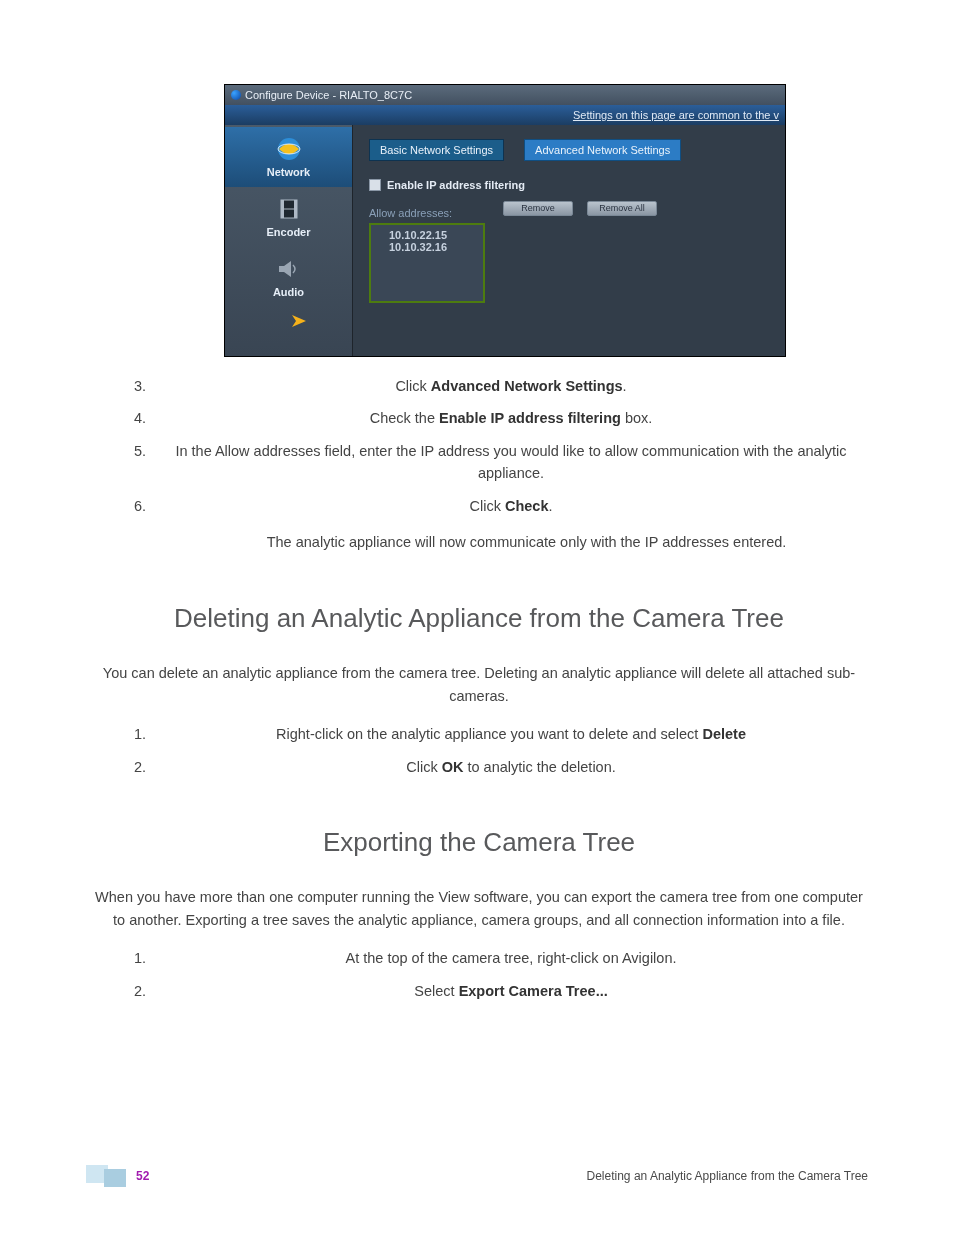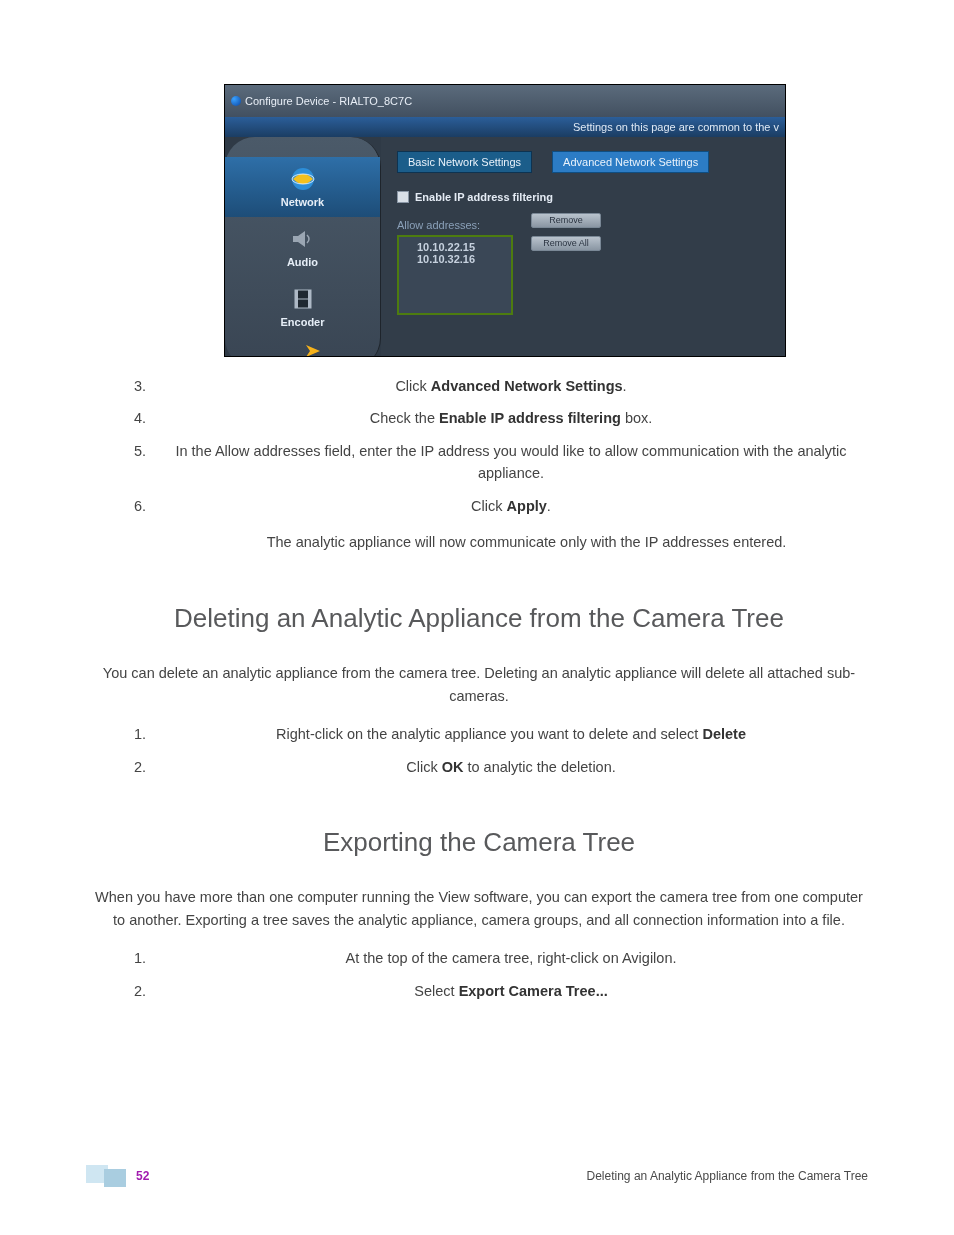--- a/index.html
+++ b/index.html
@@ -2,37 +2,37 @@
 <html><head>
 <meta charset="utf-8">
 <style>
   * { box-sizing: border-box; margin: 0; padding: 0; }
   html, body { width: 954px; height: 1235px; background: #ffffff; font-family: "Segoe UI", Arial, sans-serif; color: #444; }
   .page { padding: 84px 86px 40px 90px; position: relative; height: 100%; }
 
   
   .shot-wrap { margin-left: 134px; width: 562px; }
   .shot { border: 1px solid #000; background: #2f3a46; position: relative; height: 273px; overflow: hidden; }
-  .shot-titlebar { height: 32px; background: linear-gradient(#5b6b7c,#425060); color: #e8eef6; font-size: 11px; display: flex; align-items: center; padding-left: 6px; gap: 4px; }
+  .shot-titlebar { height: 20px; background: linear-gradient(#5b6b7c,#425060); color: #e8eef6; font-size: 11px; display: flex; align-items: center; padding-left: 6px; gap: 4px; }
   .shot-titlebar .dot { width: 10px; height: 10px; border-radius: 50%; background: radial-gradient(circle at 30% 30%, #3aa2ff, #0a45a3); display: inline-block; }
-  .shot-banner { height: 20px; background: linear-gradient(#2b5e99,#1b3d63); color: #dfe9f5; font-size: 11px; display: flex; align-items: center; justify-content: flex-end; padding: 0 6px; }
+  .shot-banner { height: 20px; background: linear-gradient(#2b5e99,#1b3d63); color: #dfe9f5; font-size: 11px; display: flex; align-items: center; justify-content: flex-end; padding: 0 6px; text-decoration: underline; }
   .shot-body { display: flex; height: calc(100% - 40px); }
-  .sidebar { width: 156px; background: linear-gradient(#4b5a69,#394553); border-right: 1px solid #1e242b; padding-top: 20px; border-radius: 30px; }
+  .sidebar { width: 128px; background: linear-gradient(#4b5a69,#394553); border-right: 1px solid #1e242b; padding-top: 2px; }
   .side-item { display: flex; flex-direction: column; align-items: center; color: #e6eef7; font-size: 11px; font-weight: 600; height: 60px; justify-content: center; gap: 4px; }
   .side-item.selected { background: linear-gradient(#2e6fa8,#1d4d78); }
   .icon-box { width: 30px; height: 26px; display: flex; align-items: center; justify-content: center; }
   .content { flex: 1; background: #323d49; padding: 14px 16px; color: #c8d2de; font-size: 11px; position: relative; }
   .tabs { display: flex; gap: 20px; }
   .tab { padding: 4px 10px; font-size: 11px; background: #1b5d8a; color: #e9f2fb; border: 1px solid #0d3351; }
   .tab.active { background: #2c7cc5; border-color: #0f4e82; }
   .check-row { margin-top: 18px; display: flex; align-items: center; gap: 6px; color: #e4ebf4; font-weight: 600; }
   .check { width: 12px; height: 12px; border: 1px solid #8a97a6; background: #d9e0e8; display: inline-block; }
   .allow-label { margin-top: 16px; color: #8aa0b8; }
   .ip-box { margin-top: 4px; width: 116px; height: 80px; border: 2px solid #4d7c0f; background: #3a4756; padding: 4px 18px; color: #c6d1de; font-size: 11px; font-weight: bold; }
-  .btn-col { position: absolute; left: 150px; top: 76px; display: flex; flex-direction: column; gap: 8px; justify-content: center; }
+  .btn-col { position: absolute; left: 150px; top: 76px; display: flex; flex-direction: row; gap: 14px; justify-content: center; }
   .gbtn { width: 70px; height: 15px; border: 1px solid #7a8896; background: linear-gradient(#b9c3cd,#8a96a3); font-size: 9px; color: #2a3340; text-align: center; line-height: 13px; border-radius: 2px; }
   .arrow-slice { display: flex; justify-content: center; padding-top: 6px; }
 
   
   .doc { margin-top: 18px; font-size: 14.5px; line-height: 1.55; color: #444; text-align: center; }
   ol.steps { list-style: decimal; padding-left: 60px; }
   ol.steps li { padding-left: 4px; margin-bottom: 10px; }
   ol.steps li .follow { display: block; margin-top: 14px; margin-left: 31px; }
   h2 { font-weight: 400; font-size: 26px; color: #58595b; margin: 44px 0 24px 0; }
   p.para { margin-bottom: 16px; }
@@ -66,37 +66,37 @@
               <svg width="28" height="26" viewBox="0 0 28 26">
                   <circle cx="14" cy="13" r="11" fill="#2d8ed8"></circle>
                   <path d="M4 13 Q14 3 24 13 Q14 23 4 13" fill="#f3c01f"></path>
                   <ellipse cx="14" cy="13" rx="11" ry="5" fill="none" stroke="#fff" stroke-width="0.8"></ellipse>
                 </svg>
             </span>
             <span>Network</span>
           </div>
           <div class="side-item">
             <span class="icon-box">
-              <svg width="24" height="20" viewBox="0 0 24 20">
-                  <path d="M2 7 H7 L14 2 V18 L7 13 H2 Z" fill="#9aa6b3"></path>
-                  <path d="M16 6 Q20 10 16 14" fill="none" stroke="#9aa6b3" stroke-width="1.5"></path>
-                </svg>
-            </span>
-            <span>Audio</span>
-          </div>
-          <div class="side-item">
-            <span class="icon-box">
               <svg width="22" height="22" viewBox="0 0 22 22">
                   <rect x="3" y="2" width="16" height="18" fill="#1f2831" stroke="#aeb9c6"></rect>
                   <rect x="3" y="2" width="3" height="18" fill="#aeb9c6"></rect>
                   <rect x="16" y="2" width="3" height="18" fill="#aeb9c6"></rect>
                   <line x1="3" y1="11" x2="19" y2="11" stroke="#aeb9c6"></line>
                 </svg>
             </span>
             <span>Encoder</span>
+          </div>
+          <div class="side-item">
+            <span class="icon-box">
+              <svg width="24" height="20" viewBox="0 0 24 20">
+                  <path d="M2 7 H7 L14 2 V18 L7 13 H2 Z" fill="#9aa6b3"></path>
+                  <path d="M16 6 Q20 10 16 14" fill="none" stroke="#9aa6b3" stroke-width="1.5"></path>
+                </svg>
+            </span>
+            <span>Audio</span>
           </div>
           <div class="arrow-slice">
             <svg width="34" height="16" viewBox="0 0 34 16">
                 <path d="M2 8 H24 L20 2 L34 8 L20 14 L24 8" fill="#f6b21a"></path>
               </svg>
           </div>
         </div>
         <div class="content">
           <div class="tabs">
             <div class="tab">Basic Network Settings</div>
@@ -123,21 +123,21 @@
   <div class="doc">
     <ol class="steps" start="3">
       <li>
         <span>Click </span><strong>Advanced Network Settings</strong><span>.</span>
       </li>
       <li>
         <span>Check the </span><strong>Enable IP address filtering</strong><span> box.</span>
       </li>
       <li>In the Allow addresses field, enter the IP address you would like to allow communication with the analytic appliance.</li>
       <li>
-        <span>Click </span><strong>Apply</strong><span>.</span>
+        <span>Click </span><strong>Check</strong><span>.</span>
         <span class="follow">The analytic appliance will now communicate only with the IP addresses entered.</span>
       </li>
     </ol>
 
     <h2>Deleting an Analytic Appliance from the Camera Tree</h2>
     <p class="para">You can delete an analytic appliance from the camera tree. Deleting an analytic appliance will delete all attached sub-cameras.</p>
     <ol class="steps">
       <li>
         <span>Right-click on the analytic appliance you want to delete and select </span><strong>Delete</strong>
       </li>

